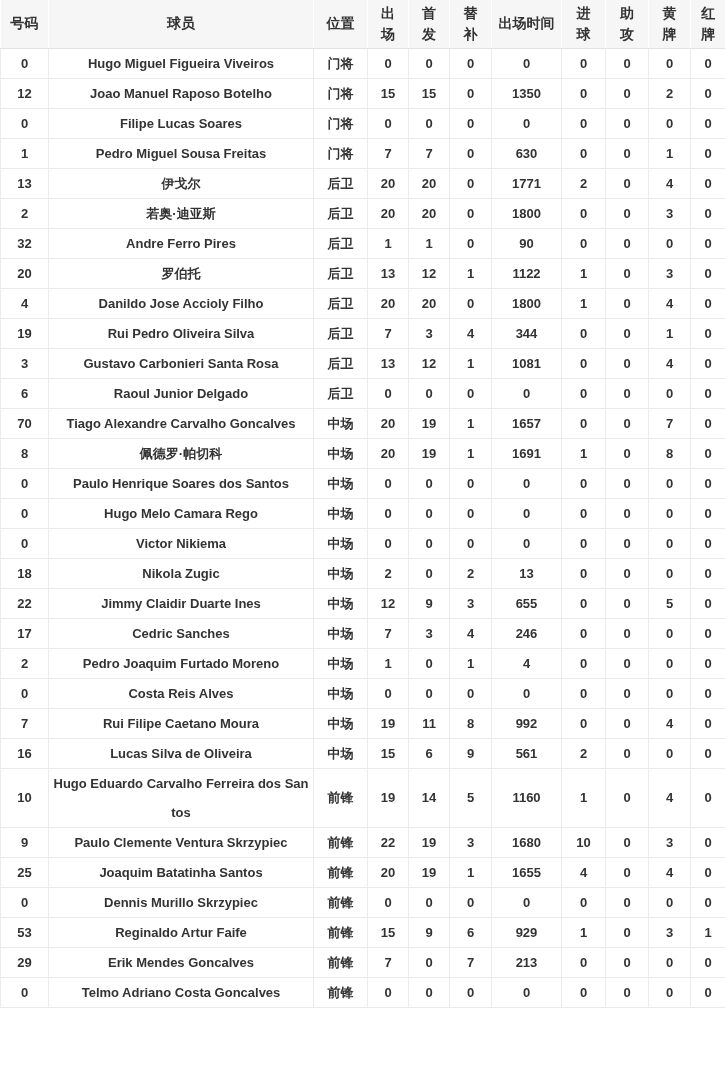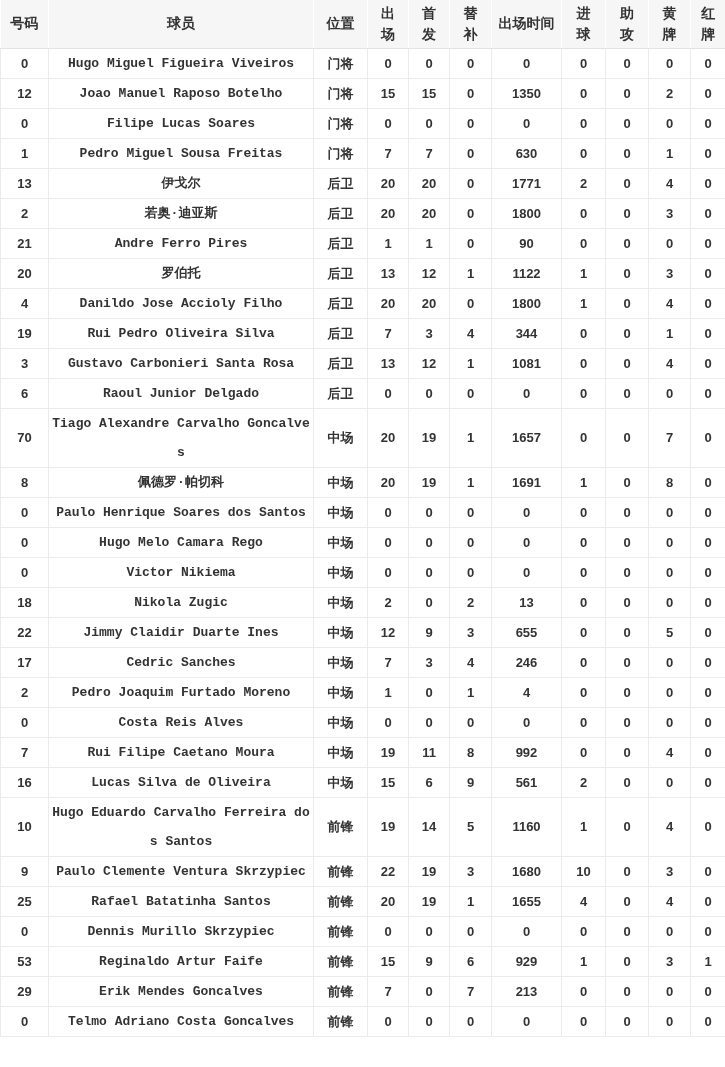--- a/index.html
+++ b/index.html
@@ -36,21 +36,20 @@
     text-align: center;
     vertical-align: middle;
     height: 29px;
     line-height: 29px;
     padding: 0 3px;
     border: 1px solid #ebebeb;
     background: #ffffff;
   }
   table.stats td.name-cell {
     word-break: break-all;
-    font-family: Liberation Mono, monospace;
   }
 </style>
 </head>
 <body>
 
 <table class="stats">
   <colgroup>
     <col style="width:48px">
       <col style="width:265px">
       <col style="width:54px">
@@ -158,21 +157,21 @@
         <td>20</td>
         <td>20</td>
         <td>0</td>
         <td>1800</td>
         <td>0</td>
         <td>0</td>
         <td>3</td>
         <td>0</td>
       </tr>
       <tr>
-        <td>21</td>
+        <td>32</td>
         <td class="name-cell">Andre Ferro Pires</td>
         <td>后卫</td>
         <td>1</td>
         <td>1</td>
         <td>0</td>
         <td>90</td>
         <td>0</td>
         <td>0</td>
         <td>0</td>
         <td>0</td>
@@ -419,21 +418,21 @@
         <td>19</td>
         <td>3</td>
         <td>1680</td>
         <td>10</td>
         <td>0</td>
         <td>3</td>
         <td>0</td>
       </tr>
       <tr>
         <td>25</td>
-        <td class="name-cell">Rafael Batatinha Santos</td>
+        <td class="name-cell">Joaquim Batatinha Santos</td>
         <td>前锋</td>
         <td>20</td>
         <td>19</td>
         <td>1</td>
         <td>1655</td>
         <td>4</td>
         <td>0</td>
         <td>4</td>
         <td>0</td>
       </tr>

